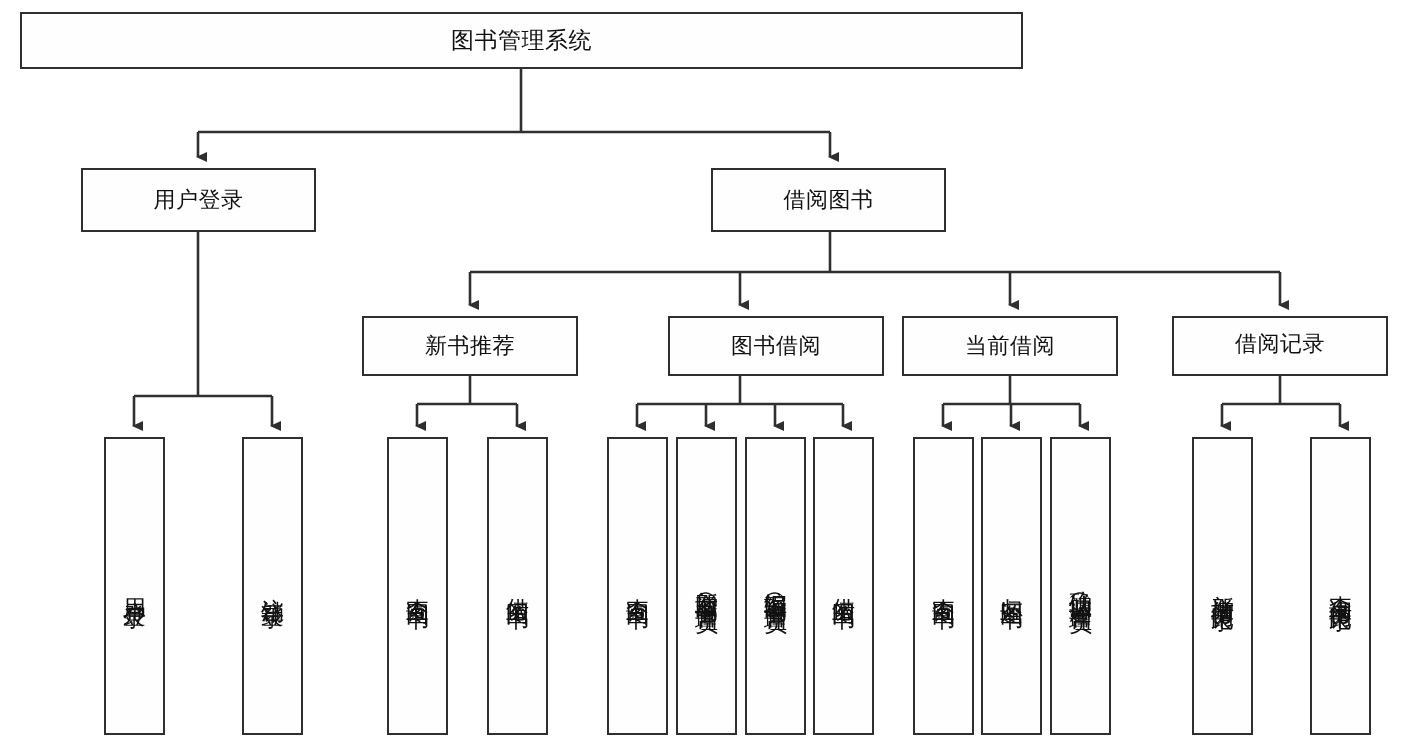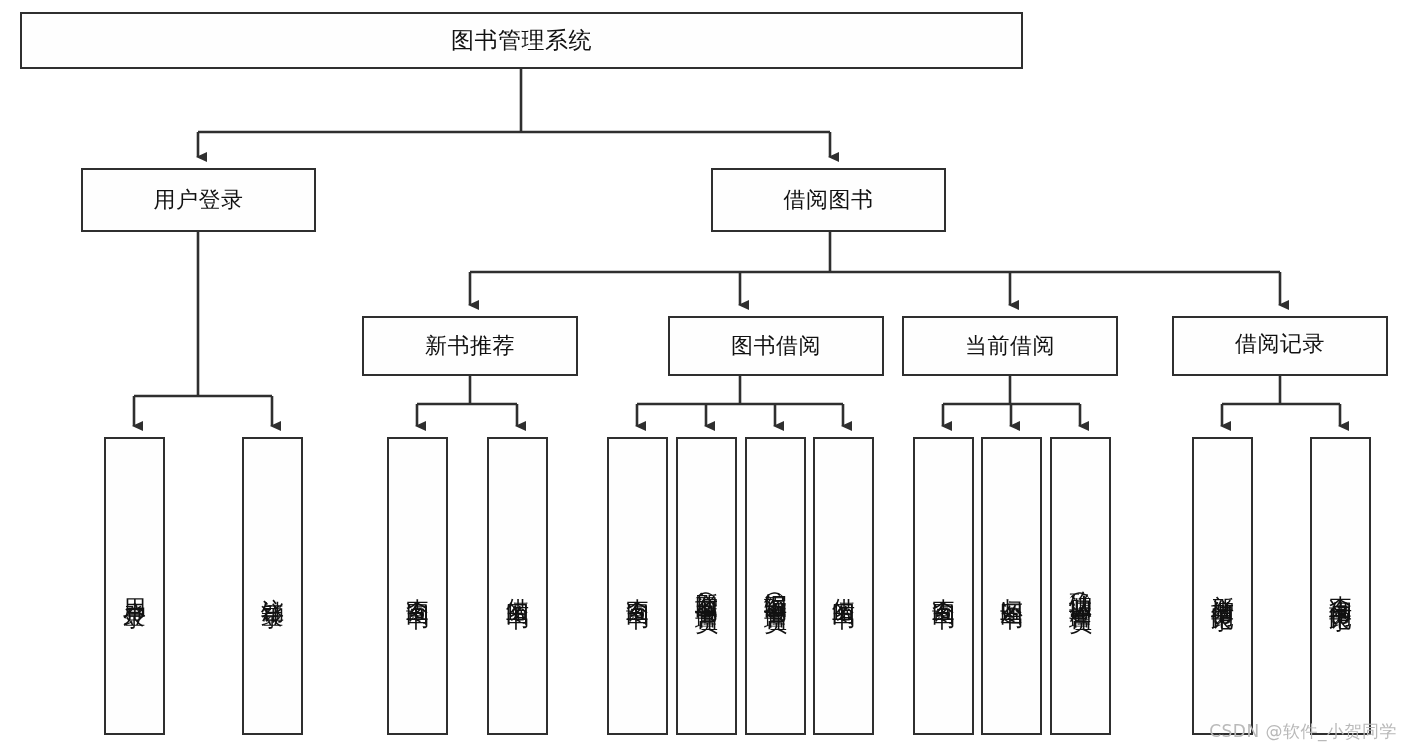--- a/index.html
+++ b/index.html
@@ -195,15 +195,14 @@
     <span class="label">确认归还（管理员）</span>
   </div>
 
   <div class="node vert" style="left:1192px; top:437px; width:61px; height:298px;">
     <span class="label">新增借阅记录</span>
   </div>
   <div class="node vert" style="left:1310px; top:437px; width:61px; height:298px;">
     <span class="label">查询借阅记录</span>
   </div>
 
-  <div id="watermark">CSDN @软件_小贺同学</div>
 
 </div>
 
 </body></html>

